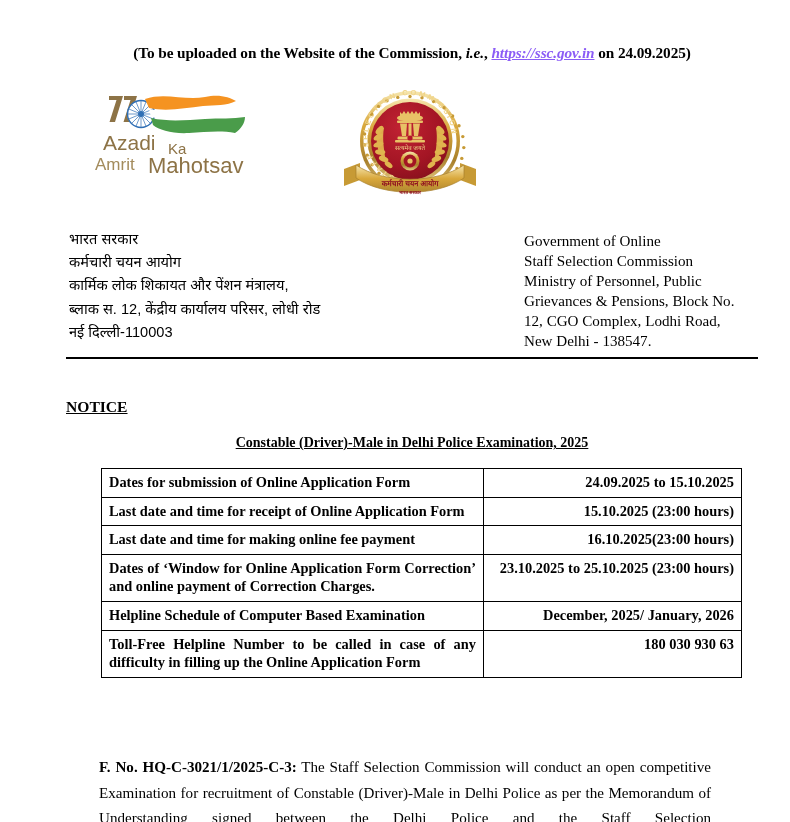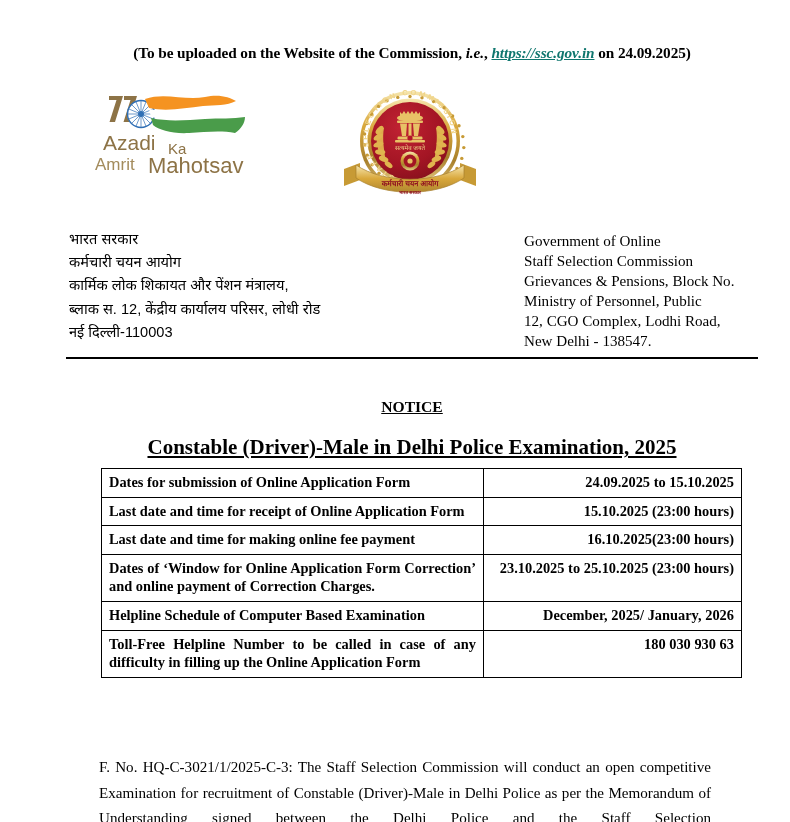--- a/index.html
+++ b/index.html
@@ -32,21 +32,21 @@
     text-align: center;
     font-size: 15.3px;
     font-weight: bold;
     letter-spacing: -0.1px;
     white-space: nowrap;
   }
   .upload-line .ital { font-style: italic; }
   .upload-line .url {
     font-style: italic;
     font-weight: bold;
-    color: #0f766e;
+    color: #8b5cf6;
     text-decoration: underline;
     font-family: Liberation Serif, serif;
   }
 
   
   .logos {
     position: absolute;
     top: 90px;
     left: 66px;
     width: 692px;
@@ -101,33 +101,33 @@
     height: 0;
     border-top: 2.2px solid #000;
   }
 
   
   .notice-title {
     position: absolute;
     top: 398px;
     left: 66px;
     width: 692px;
+    text-align: left;
+    font-size: 15.6px;
+    font-weight: bold;
+  }
+  .notice-title span { text-decoration: underline; }
+
+  .notice-sub {
+    position: absolute;
+    top: 435px;
+    left: 66px;
+    width: 692px;
     text-align: center;
-    font-size: 15.6px;
-    font-weight: bold;
-  }
-  .notice-title span { text-decoration: underline; }
-
-  .notice-sub {
-    position: absolute;
-    top: 435px;
-    left: 66px;
-    width: 692px;
-    text-align: center;
-    font-size: 21px;
+    font-size: 14px;
     font-weight: bold;
   }
   .notice-sub span { text-decoration: underline; }
 
   
   .sched {
     position: absolute;
     top: 468px;
     left: 101px;
     width: 610px;
@@ -160,21 +160,21 @@
   .para {
     position: absolute;
     top: 755px;
     left: 99px;
     width: 612px;
     font-size: 15.1px;
     line-height: 25.5px;
     text-align: justify;
     text-align-last: justify;
   }
-  .para b { font-weight: normal; }
+  .para b { font-weight: bold; }
 </style>
 </head>
 <body>
 
 <div class="page">
 
   <div class="upload-line"><span>(To be uploaded on the Website of the Commission, </span><span class="ital">i.e.</span><span>, </span><a class="url" href="#">https://ssc.gov.in</a><span> on 24.09.2025)</span></div>
 
   <div class="logos">
 
@@ -325,22 +325,22 @@
     <div>भारत सरकार</div>
     <div>कर्मचारी चयन आयोग</div>
     <div>कार्मिक लोक शिकायत और पेंशन मंत्रालय,</div>
     <div>ब्लाक स. 12, केंद्रीय कार्यालय परिसर, लोधी रोड</div>
     <div>नई दिल्ली-110003</div>
   </div>
 
   <div class="addr-en">
     <div>Government of Online</div>
     <div>Staff Selection Commission</div>
+    <div>Ministry of Personnel, Public</div>
     <div>Grievances &amp; Pensions, Block No.</div>
-    <div>Ministry of Personnel, Public</div>
     <div>12, CGO Complex, Lodhi Road,</div>
     <div>New Delhi - 138547.</div>
   </div>
 
   <div class="rule"></div>
 
   <div class="notice-title"><span>NOTICE</span></div>
 
   <div class="notice-sub"><span>Constable (Driver)-Male in Delhi Police Examination, 2025</span></div>
 

